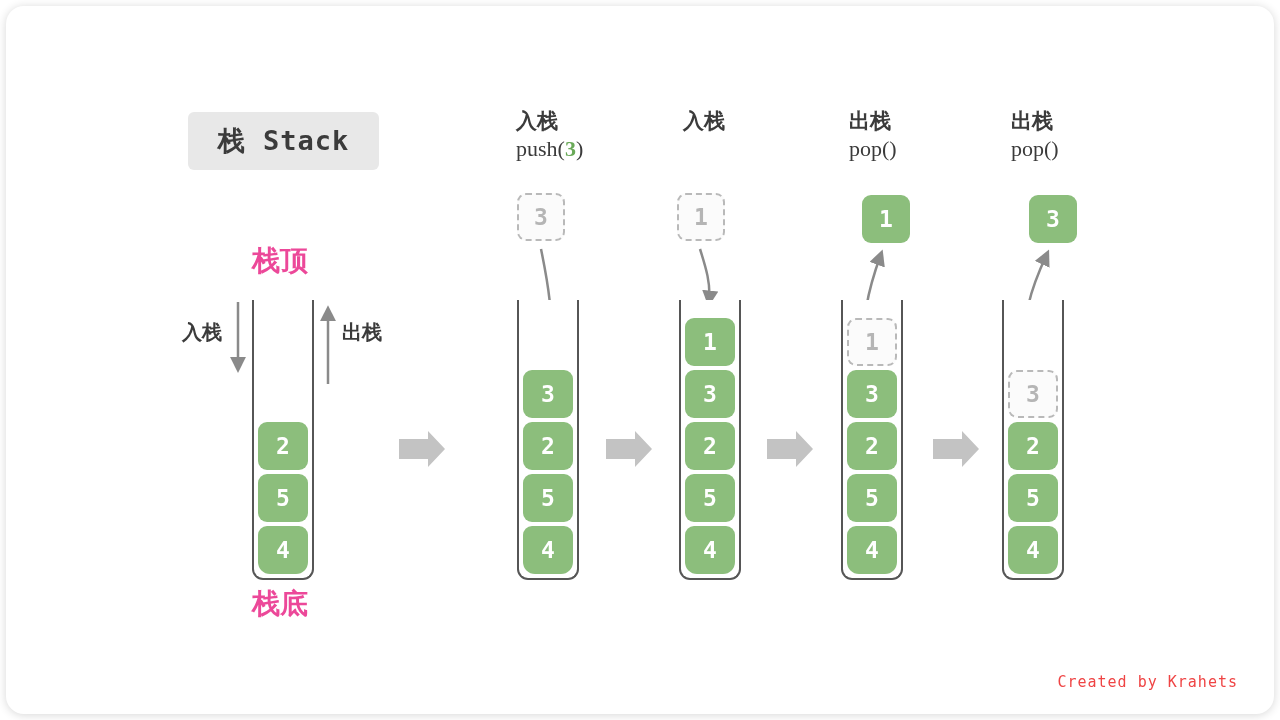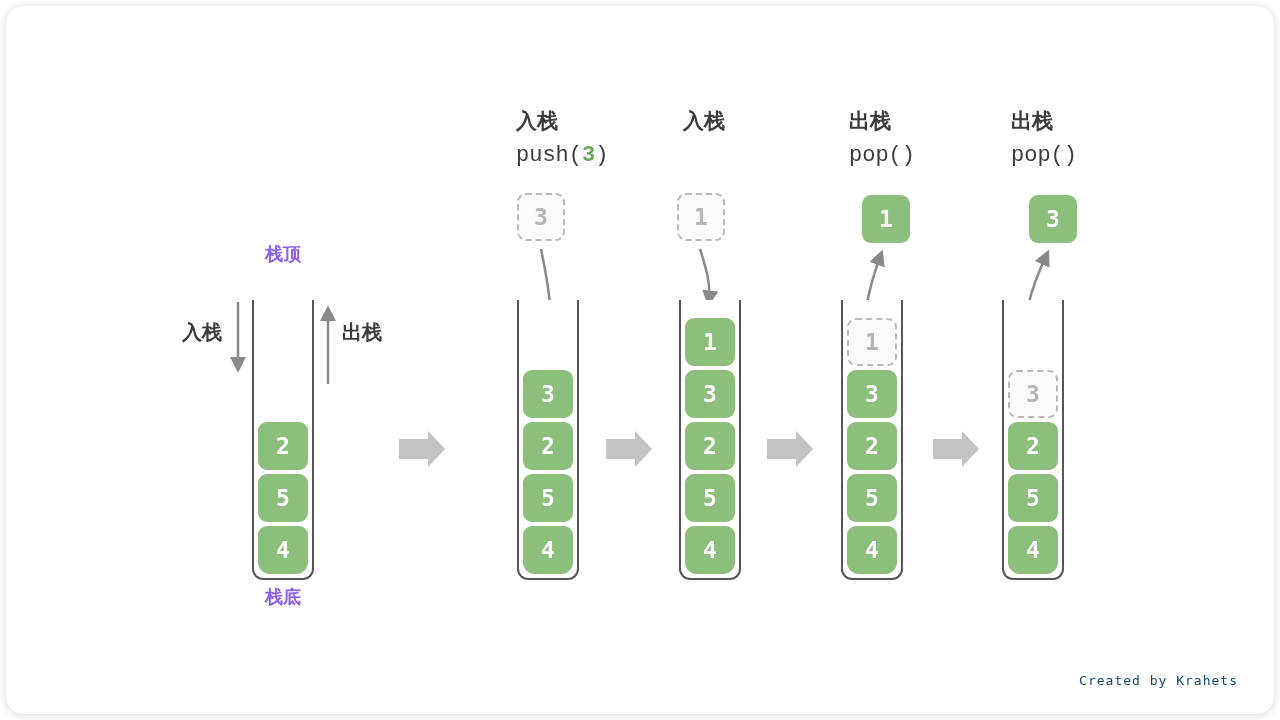--- a/index.html
+++ b/index.html
@@ -8,42 +8,42 @@
   .card{position:absolute;left:6px;top:6px;right:6px;bottom:6px;background:#ffffff;
         border-radius:18px;box-shadow:0 1px 10px rgba(0,0,0,0.16);}
   .layer{position:absolute;left:0;top:0;width:1280px;height:720px;}
 
   .title-box{position:absolute;left:188px;top:112px;width:191px;height:58px;
         background:#e8e8e8;border-radius:6px;display:flex;align-items:center;justify-content:center;
         font-family:"DejaVu Sans Mono",monospace;font-size:27px;font-weight:600;color:#3b3b3b;letter-spacing:1px;}
 
   .op-block{position:absolute;top:107px;width:170px;}
   .op-name{font-size:21px;font-weight:700;color:#3b3b3b;line-height:28px;}
-  .op-code{margin-top:7px;font-family:Liberation Mono, monospace;font-size:22px;color:#3b3b3b;line-height:28px;}
+  .op-code{font-family:Liberation Serif, serif;font-size:22px;color:#3b3b3b;line-height:28px;}
   .op-arg{color:#69a958;font-weight:700;}
 
   .side-label{position:absolute;font-size:20px;font-weight:700;color:#3b3b3b;}
-  .cjk-label{position:absolute;width:62px;text-align:center;font-size:18px;font-weight:700;color:#8b5cf6;}
+  .cjk-label{position:absolute;width:62px;text-align:left;font-size:28px;font-weight:700;color:#ec4899;}
 
   .stack-container{position:absolute;top:300px;width:62px;height:280px;box-sizing:border-box;
         border-left:2px solid #565656;border-right:2px solid #565656;border-bottom:2px solid #565656;
         border-radius:0 0 11px 11px;background:#fff;}
   .cell{position:absolute;left:4px;width:50px;height:48px;border-radius:9px;background:#8cbe7c;
         color:#fff;display:flex;align-items:center;justify-content:center;
         font-family:"DejaVu Sans Mono",monospace;font-size:23px;font-weight:600;box-sizing:border-box;}
   .cell.bottom{border-radius:9px 9px 12px 12px;}
   .cell.ghost{background:#fbfbfb;border:2px dashed #b9b9b9;color:#b5b5b5;}
   .float-cell{position:absolute;width:48px;height:48px;border-radius:9px;box-sizing:border-box;
         display:flex;align-items:center;justify-content:center;
         font-family:"DejaVu Sans Mono",monospace;font-size:23px;font-weight:600;}
   .float-cell.solid-box{background:#8cbe7c;color:#fff;}
   .float-cell.ghost-box{background:#fbfbfb;border:2px dashed #b9b9b9;color:#b5b5b5;}
 
   .watermark{position:absolute;right:42px;top:673px;font-family:"DejaVu Sans Mono",monospace;
-        font-size:13px;color:#0c4a6e;letter-spacing:1px;}
+        font-size:15px;color:#ef4444;letter-spacing:1px;}
 </style>
 </head>
 <body>
 
 <div class="page">
   <div class="card"></div>
 
   <svg class="layer" width="1280" height="720">
     <defs>
       <marker id="ah" viewBox="0 0 10 10" refX="7" refY="5" markerWidth="6.5" markerHeight="6.5" orient="auto">
@@ -60,20 +60,21 @@
     <path d="M1027,362 C1020,320 1031,288 1047,254" fill="none" stroke="#8a8a8a" stroke-width="2.5" marker-end="url(#ah)"></path>
 
     <g fill="#c3c3c3">
       <polygon points="399,439 428,439 428,431 445,449 428,467 428,459 399,459"></polygon>
       <polygon points="606,439 635,439 635,431 652,449 635,467 635,459 606,459"></polygon>
       <polygon points="767,439 796,439 796,431 813,449 796,467 796,459 767,459"></polygon>
       <polygon points="933,439 962,439 962,431 979,449 962,467 962,459 933,459"></polygon>
     </g>
   </svg>
 
+  <div class="title-box">栈 Stack</div>
 
   <div class="op-block" style="left:516px;">
     <div class="op-name">入栈</div>
     <div class="op-code"><span>push(</span><span class="op-arg">3</span><span>)</span></div>
   </div>
   <div class="op-block" style="left:683px;">
     <div class="op-name">入栈</div>
   </div>
   <div class="op-block" style="left:849px;">
     <div class="op-name">出栈</div>

